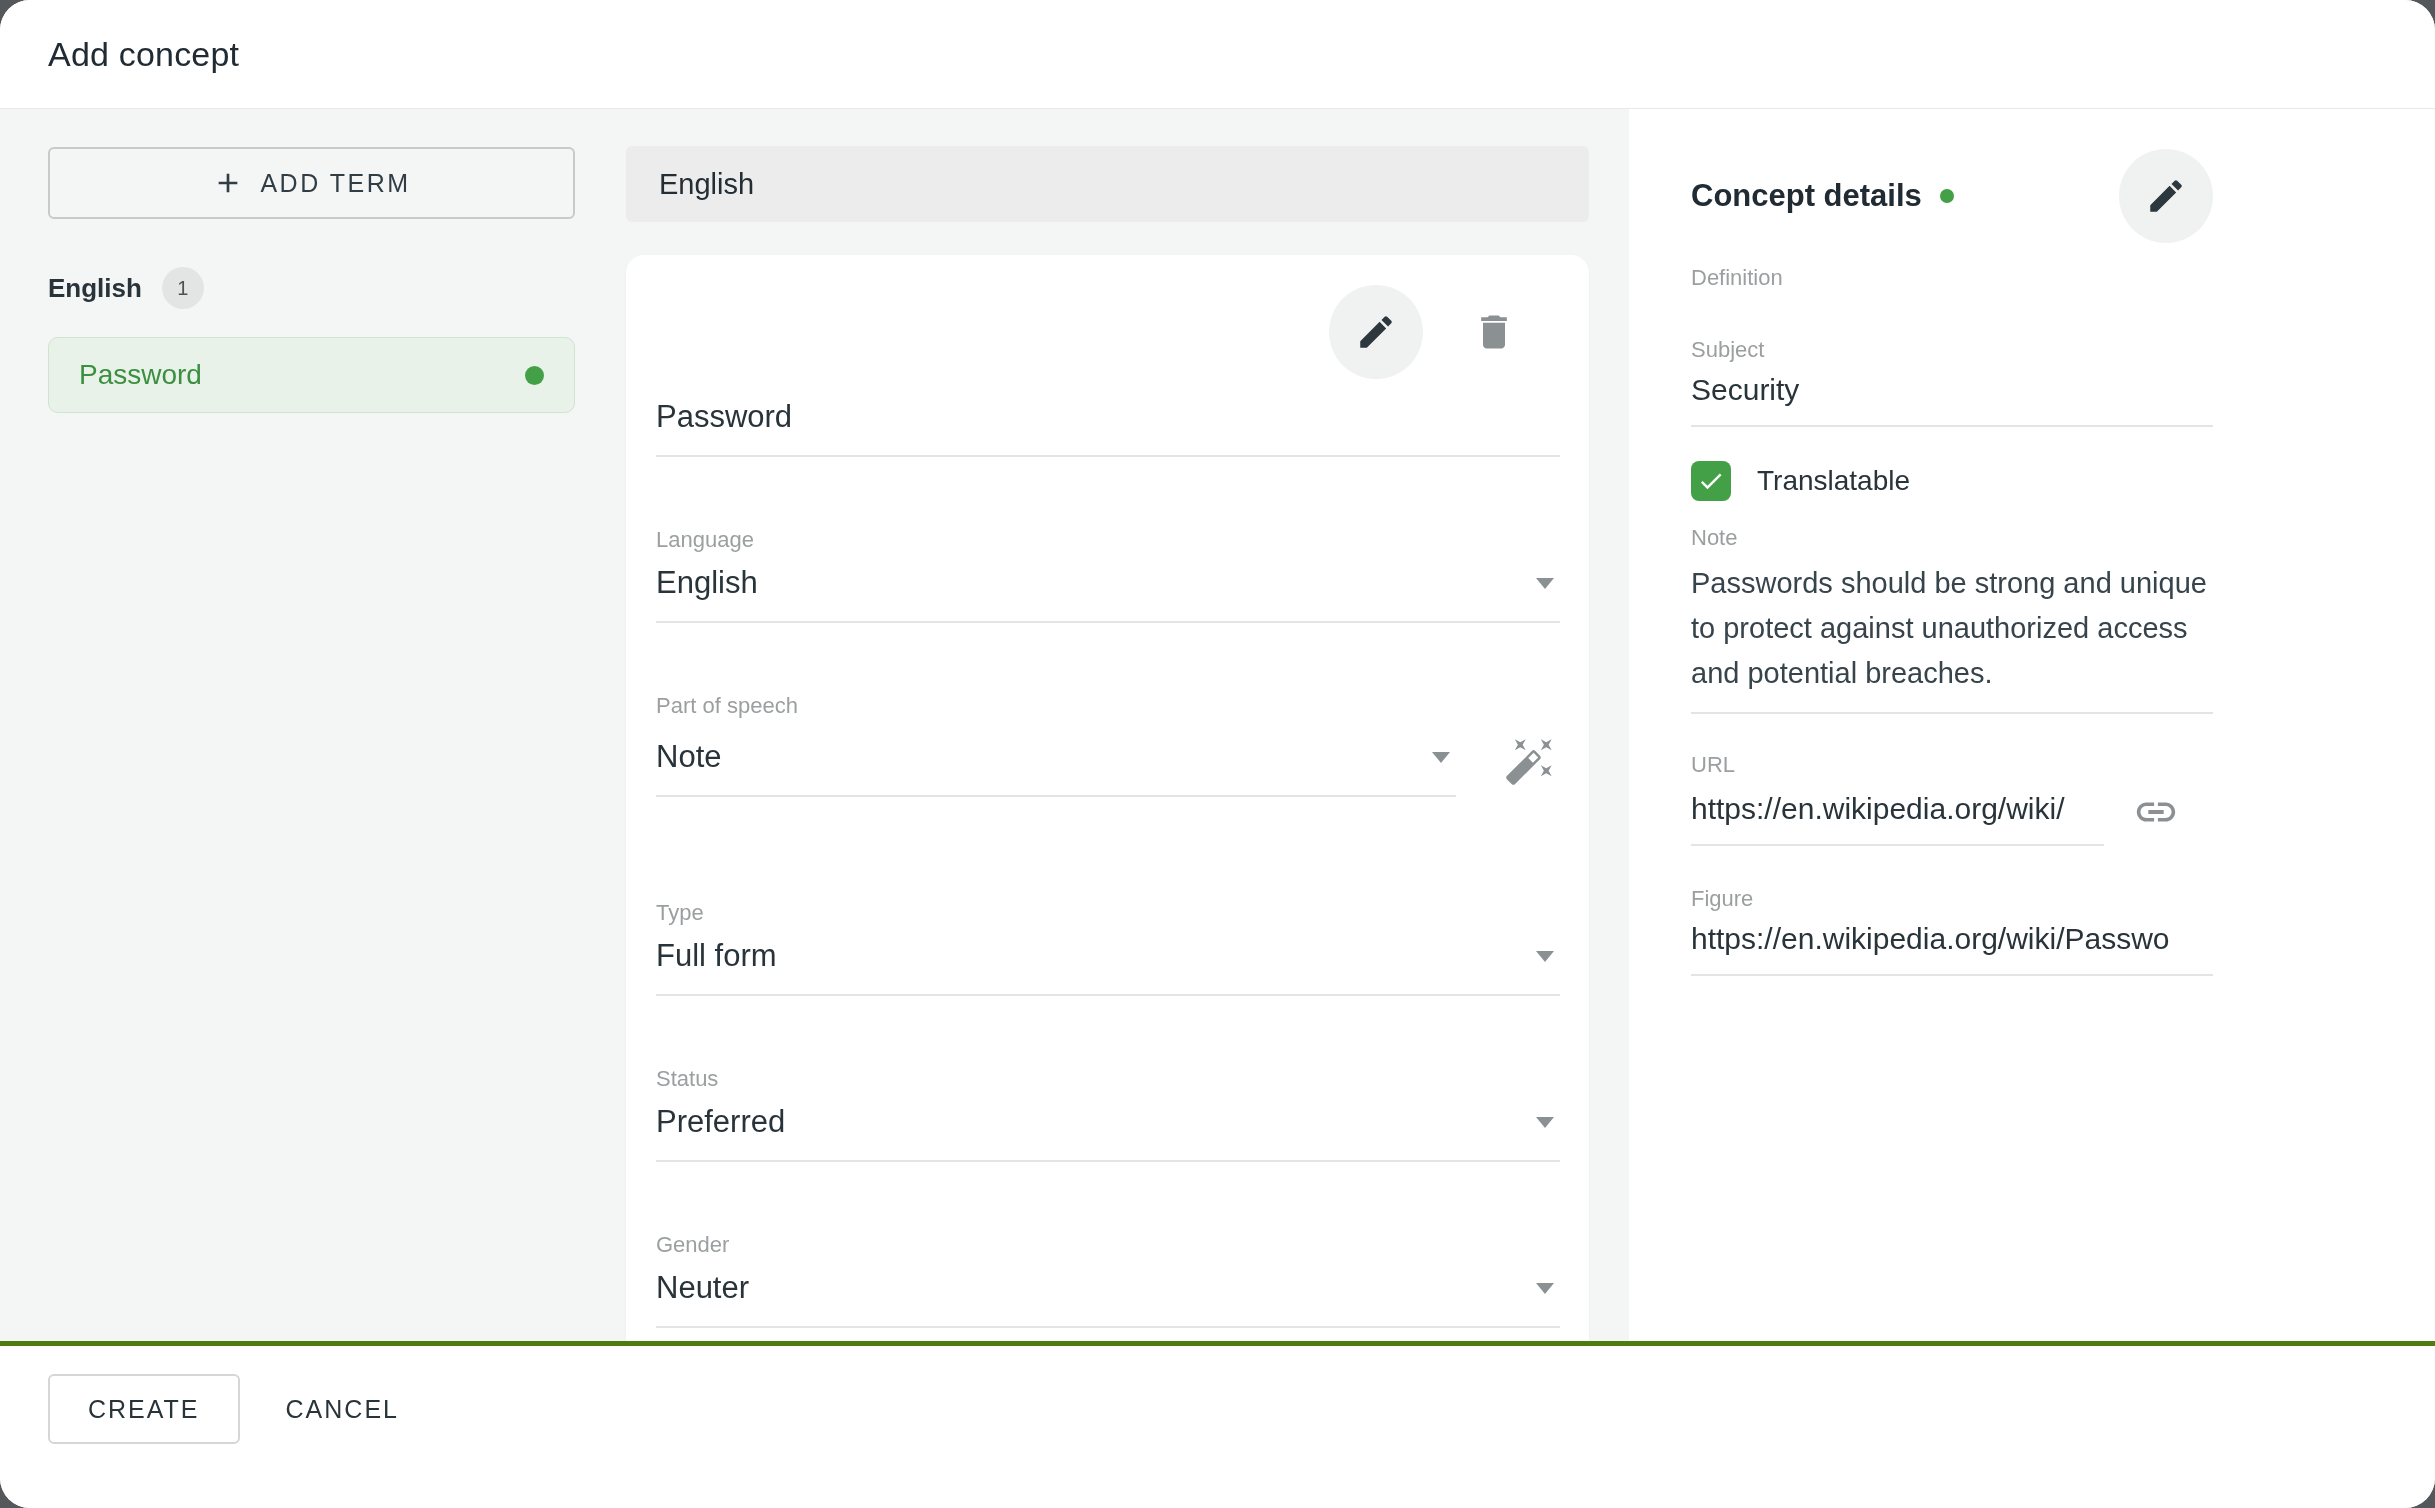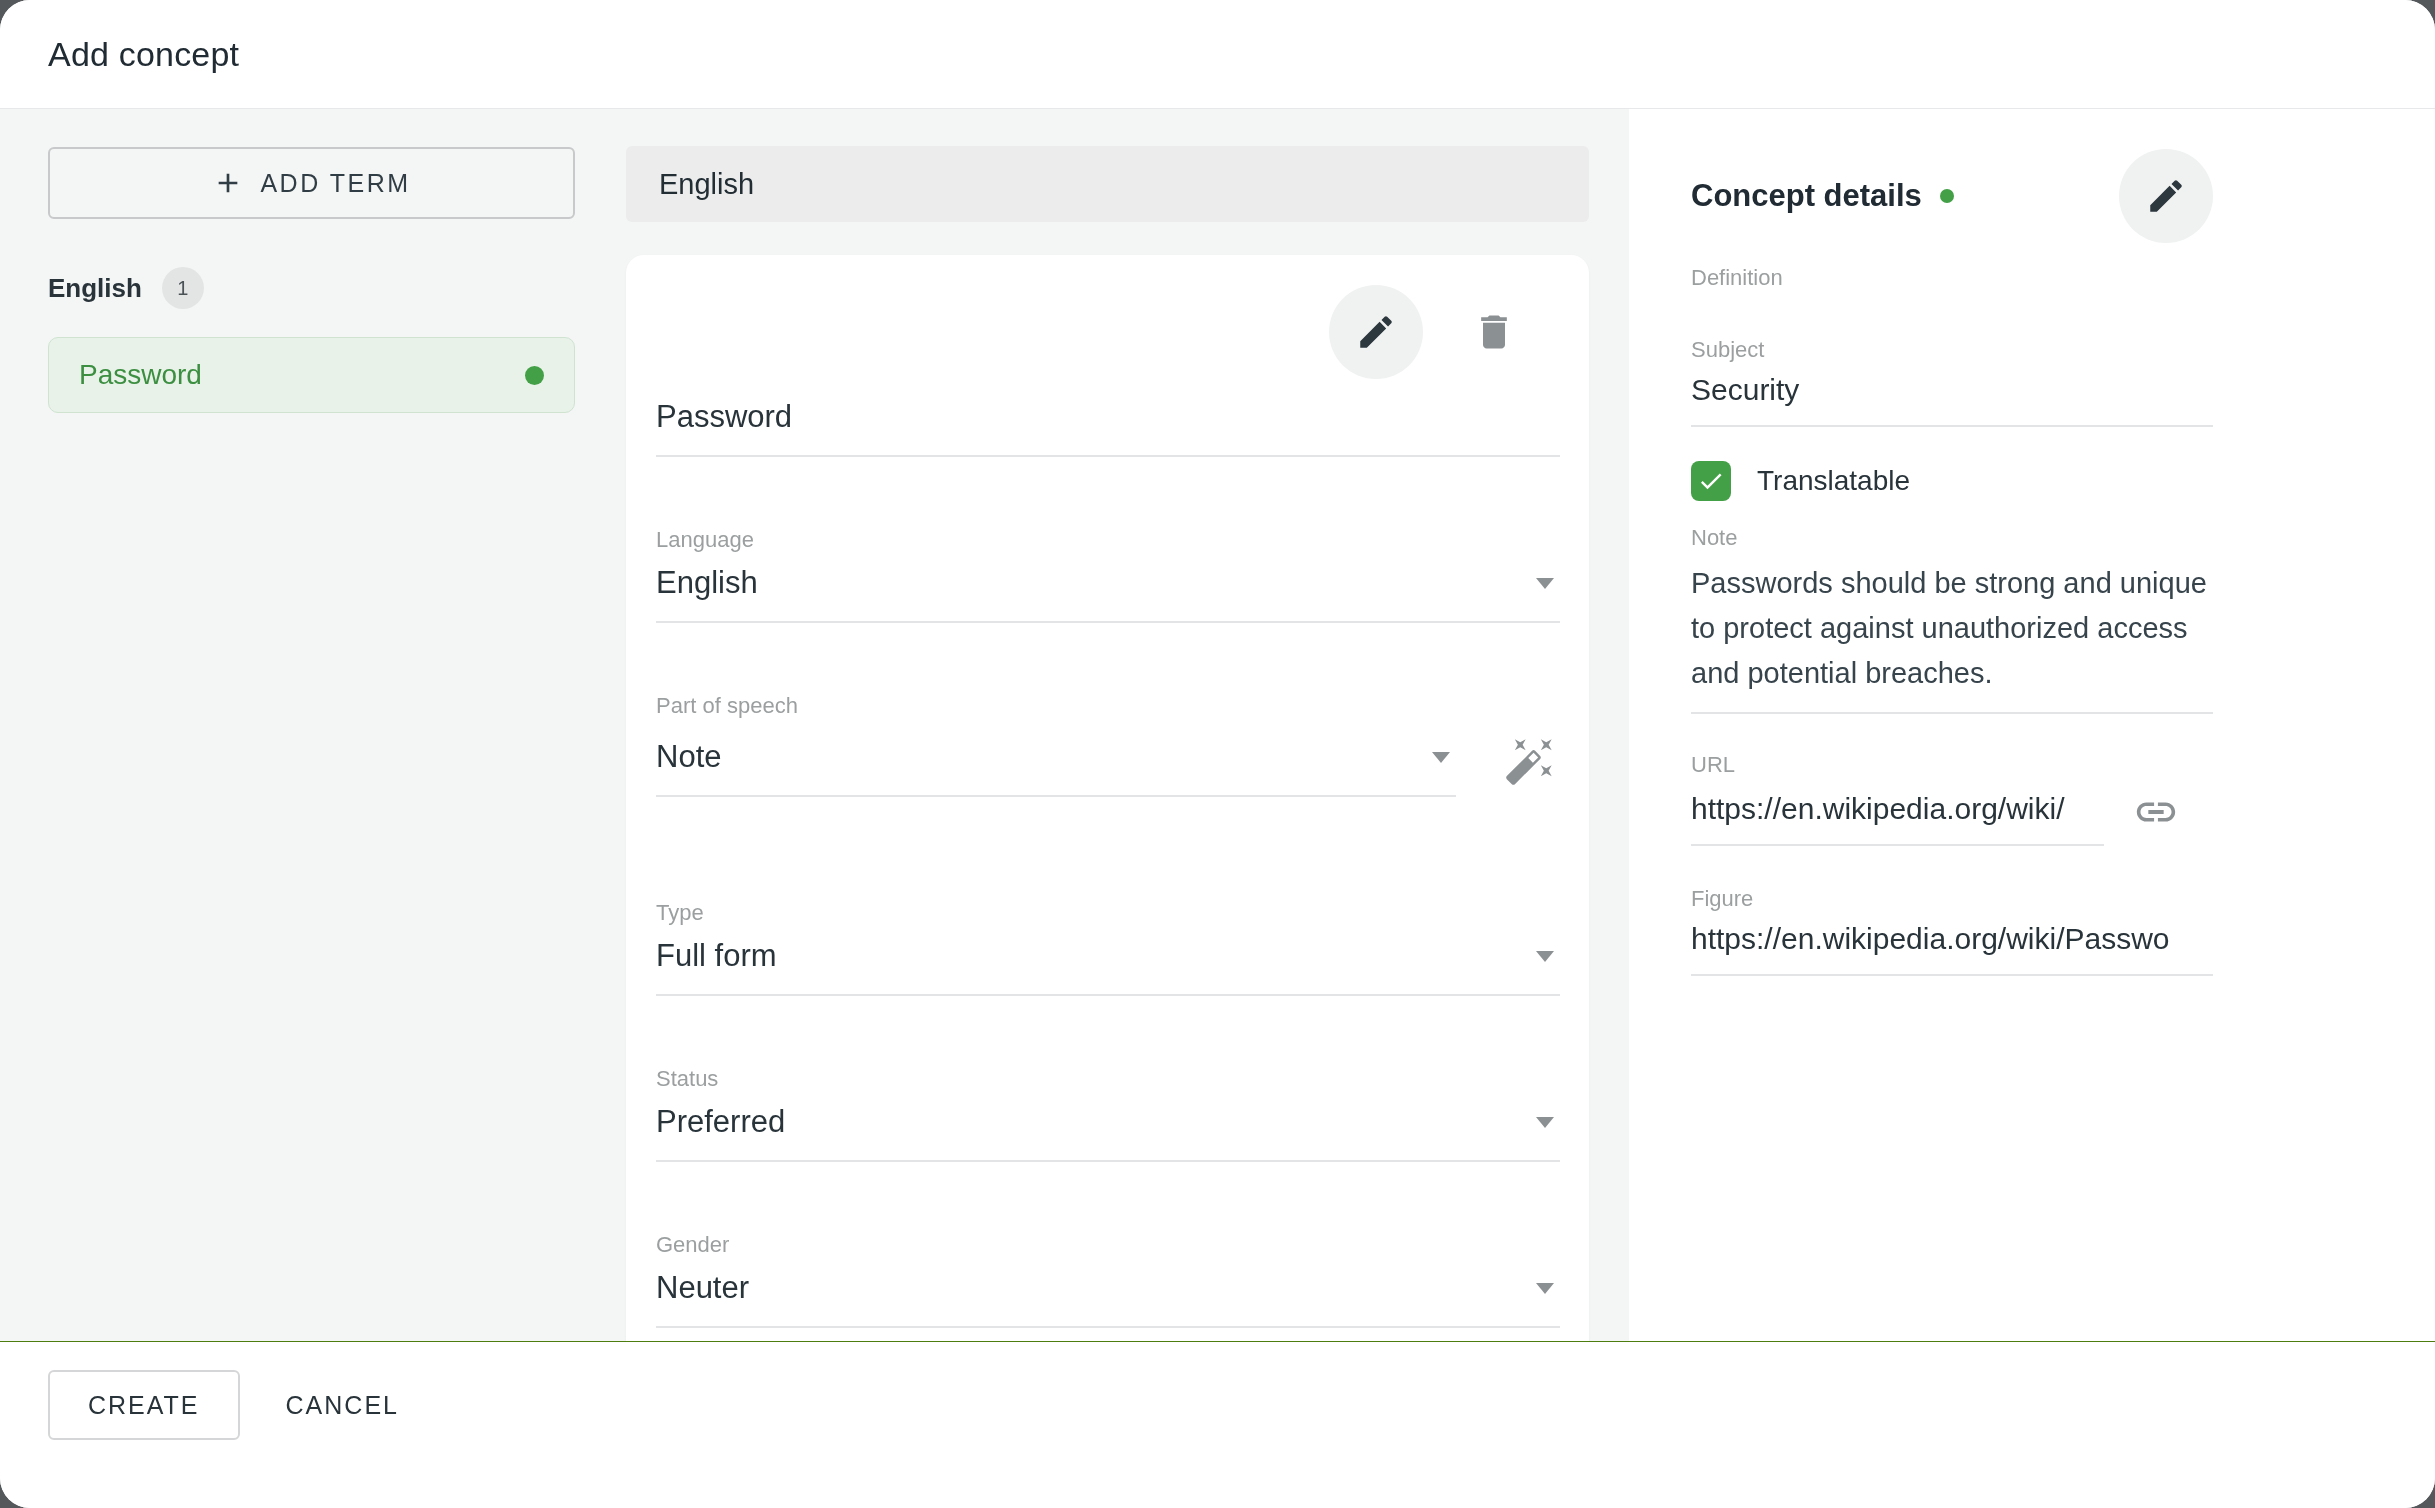--- a/index.html
+++ b/index.html
@@ -126,21 +126,21 @@
   .url-field { width:413px; }
   .link-btn {
     border:none; background:transparent; cursor:pointer;
     margin-left:28px; margin-bottom:10px; width:48px; height:48px;
     display:flex; align-items:center; justify-content:center;
   }
   .link-btn svg { width:46px; height:46px; fill:#8b9093; }
   .figure-value { white-space:nowrap; overflow:hidden; }
   
   .dlg-footer {
-    height:167px; flex:0 0 auto; background:#ffffff; border-top:1px solid #4d7c0f;
+    height:167px; flex:0 0 auto; background:#ffffff; border-top:5px solid #4d7c0f;
     display:flex; align-items:flex-start; padding:28px 0 0 48px; gap:10px;
   }
   .create-btn {
     background:#ffffff; border:2px solid #d5d6d7; border-radius:6px;
     padding:0 38px; height:70px; cursor:pointer; font-family:inherit;
     font-size:25px; font-weight:500; letter-spacing:2px; color:#28333a;
   }
   .cancel-btn {
     background:transparent; border:none; cursor:pointer; font-family:inherit;
     padding:0 36px; height:70px;

